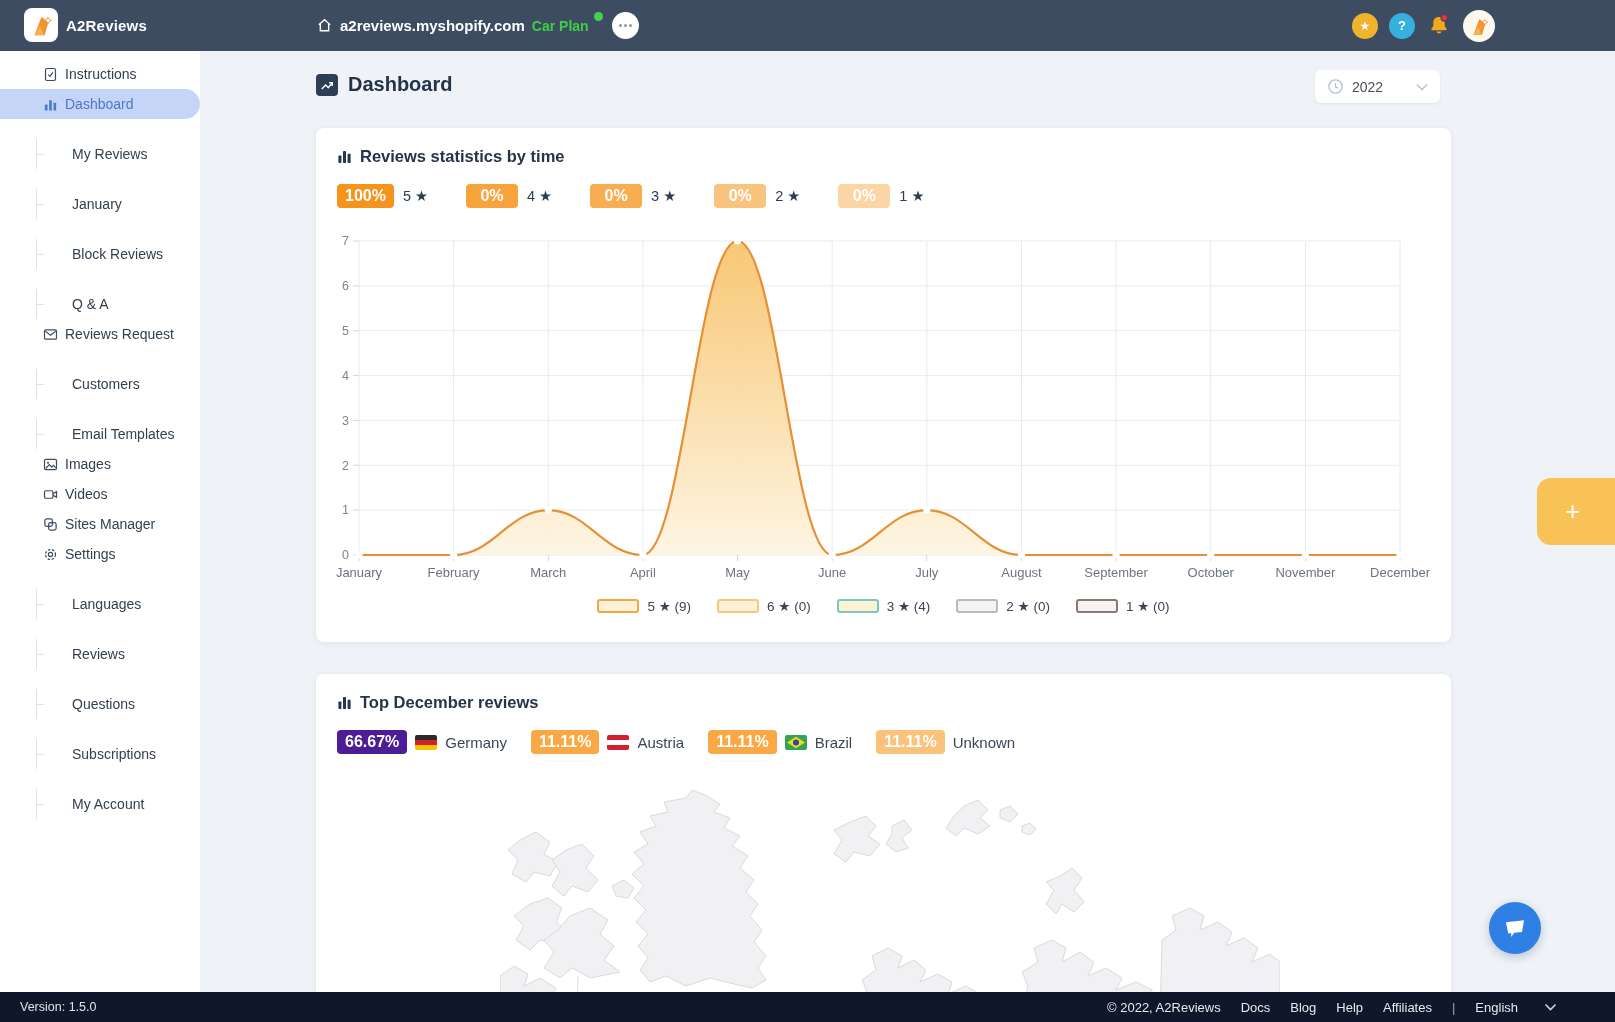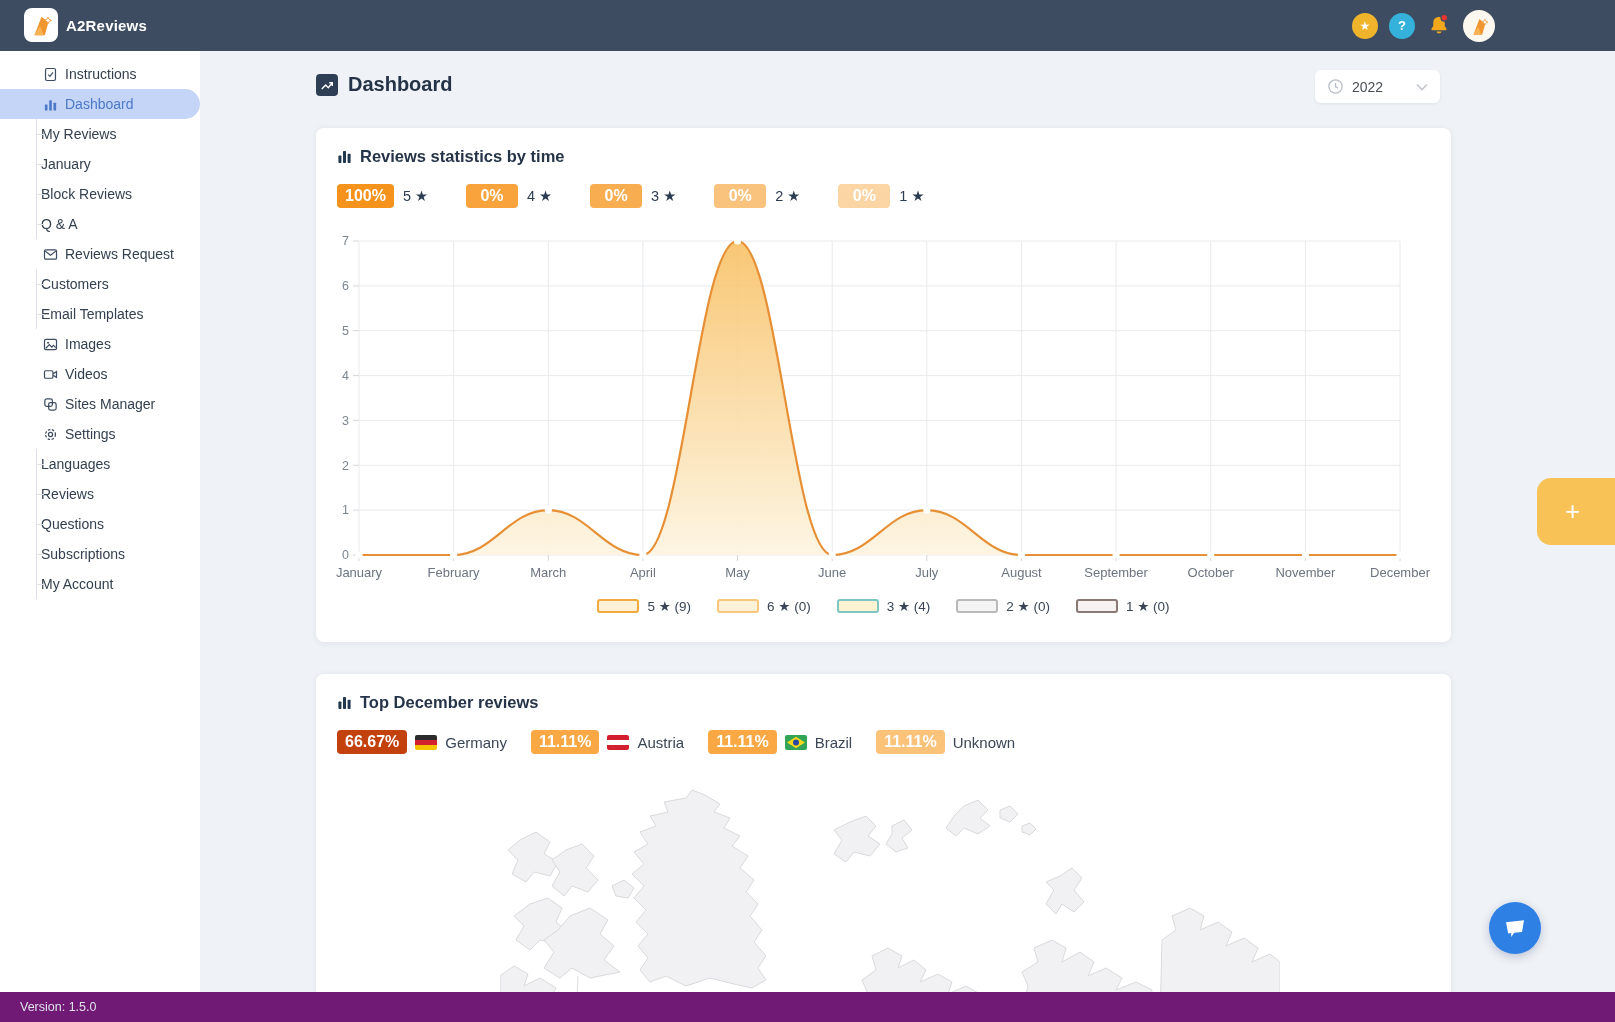--- a/index.html
+++ b/index.html
@@ -30,21 +30,21 @@
   .bell-wrap{position:relative;width:26px;height:28px;display:flex;align-items:center;justify-content:center;cursor:pointer;}
   .avatar{width:32px;height:32px;border-radius:50%;background:#fdf8ef;display:flex;align-items:center;
     justify-content:center;cursor:pointer;}
   
   .sidebar{position:absolute;top:51px;left:0;width:200px;bottom:30px;background:#ffffff;z-index:5;padding-top:8px;box-sizing:border-box;}
   .side-item{height:30px;display:flex;align-items:center;padding-left:42px;box-sizing:border-box;
     color:#33404f;font-size:14px;cursor:pointer;position:relative;width:200px;}
   .side-item .s-icon{width:16px;height:16px;margin-right:7px;display:flex;align-items:center;justify-content:center;color:#3d4c61;}
   .side-item.active{background:#c4d5f7;border-radius:0 16px 16px 0;color:#4c79c8;font-weight:500;}
   .side-item.active .s-icon{color:#4c79c8;}
-  .side-item.child{padding-left:41px;}
+  .side-item.child{padding-left:72px;margin-top:20px;}
   .side-item.child::before{content:'';position:absolute;left:36px;top:0;bottom:0;width:1px;background:#dfe3e9;}
   .side-item.child::after{content:'';position:absolute;left:36px;top:50%;width:8px;height:1px;background:#dfe3e9;}
   
   .main{position:absolute;left:200px;top:51px;right:0;bottom:30px;background:#eff2f6;overflow:hidden;}
   .page-head{position:absolute;left:116px;top:22px;display:flex;align-items:center;gap:10px;}
   .ph-icon{width:22px;height:22px;background:#2e3f55;border-radius:4px;display:flex;align-items:center;justify-content:center;}
   .page-title{font-size:20px;font-weight:600;color:#243347;}
   .year-select{position:absolute;left:1115px;top:19px;width:125px;height:33px;background:#fff;border-radius:6px;
     box-shadow:0 1px 3px rgba(40,60,90,.08);display:flex;align-items:center;padding:0 12px;box-sizing:border-box;
     gap:8px;cursor:pointer;}
@@ -72,21 +72,21 @@
   .lg-box{width:42px;height:14px;border-radius:3px;border:2px solid transparent;box-sizing:border-box;}
   .lg-label{font-size:13.5px;color:#3a4555;}
   
   .country-row{position:absolute;left:21px;top:56px;display:flex;align-items:center;column-gap:24px;}
   .country-group{display:flex;align-items:center;gap:8px;}
   .flag{border-radius:2px;display:block;overflow:hidden;}
   .country-name{font-size:15px;color:#3b4656;}
   .map-svg{position:absolute;left:184px;top:106px;}
   .land{fill:#f1f1f3;stroke:#d9dadc;stroke-width:1;stroke-linejoin:round;}
   
-  .footer{position:absolute;left:0;right:0;bottom:0;height:30px;background:#701a75;z-index:40;
+  .footer{position:absolute;left:0;right:0;bottom:0;height:30px;background:#0f172a;z-index:40;
     display:flex;align-items:center;color:#e6e9ed;font-size:13px;}
   .f-version{position:absolute;left:20px;font-size:12.5px;color:#dfe3e8;}
   .f-right{position:absolute;right:58px;display:flex;align-items:center;gap:20px;}
   .f-link{color:#e6e9ed;cursor:pointer;text-decoration:none;}
   .f-sep{color:#9aa3ad;}
   .f-lang{display:flex;align-items:center;gap:26px;cursor:pointer;}
   
   .plus-tab{position:absolute;left:1537px;top:478px;width:92px;height:67px;background:#f9c257;
     border-radius:14px;z-index:20;display:flex;align-items:center;color:#fff;font-size:26px;
     font-weight:400;cursor:pointer;padding-left:28px;box-sizing:border-box;}
@@ -100,20 +100,36 @@
 <div class="topbar">
   <div class="logo-tile">
     <svg width="26" height="26" viewBox="0 0 28 28">
       <path d="M7,25 L14.5,5 L22,11 L18,25 Z" fill="#f0952f"></path>
       <path d="M7,25 L13,15 L17,25 Z" fill="#f7b254"></path>
       <path d="M21.5,5.5 l1.2,2.4 2.5,1.2 -2.5,1.2 -1.2,2.4 -1.2,-2.4 -2.5,-1.2 2.5,-1.2 z" fill="#fff" stroke="#f0952f" stroke-width="1"></path>
     </svg>
   </div>
   <div class="brand">A2Reviews</div>
 
+  <div class="tb-center">
+    <span class="home-ic">
+      <svg width="17" height="17" viewBox="0 0 18 18" fill="none" stroke="#ffffff" stroke-width="1.5">
+        <path d="M3,8.2 L9,2.8 L15,8.2"></path>
+          <path d="M4.6,7.2 V14.6 H13.4 V7.2"></path>
+      </svg>
+    </span>
+    <span class="domain">a2reviews.myshopify.com</span>
+    <span class="plan">Car Plan</span>
+    <span class="green-dot"></span>
+    <span class="ellipsis-btn">
+        <i></i>
+        <i></i>
+        <i></i>
+      </span>
+  </div>
 
   <div class="tb-right">
     <span class="circ star">★</span>
     <span class="circ help">?</span>
     <span class="bell-wrap">
       <svg width="24" height="26" viewBox="0 0 24 26">
         <path d="M12 4 C8.4 4 6.3 6.4 6.3 9.6 v3.5 L4.5 15.8 c-.4 .6 0 1.4 .8 1.4 h13.4 c.8 0 1.2 -.8 .8 -1.4 L17.7 13.1 V9.6 C17.7 6.4 15.6 4 12 4 Z" fill="#f2a71d"></path>
         <path d="M9.4 18.6 a2.7 2.7 0 0 0 5.2 0 z" fill="#f2a71d"></path>
         <circle cx="17.3" cy="4.8" r="3.3" fill="#e8332e" stroke="#3d4c61" stroke-width="1.2"></circle>
       </svg>
@@ -395,21 +411,21 @@
     <div class="card-title">
       <svg width="15" height="15" viewBox="0 0 16 16">
         <rect x="1.5" y="7" width="3.2" height="8" rx="0.8" fill="#22384f"></rect>
         <rect x="6.4" y="2" width="3.2" height="13" rx="0.8" fill="#22384f"></rect>
         <rect x="11.3" y="5" width="3.2" height="10" rx="0.8" fill="#22384f"></rect>
       </svg>
       <span>Top December reviews</span>
     </div>
     <div class="country-row">
         <div class="country-group">
-          <span class="pct-badge" style="background:#c2410c">66.67%</span>
+          <span class="pct-badge" style="background:#4c1d95">66.67%</span>
           <svg class="flag" width="22" height="15" viewBox="0 0 22 15">
             <rect width="22" height="5" fill="#2b2b2b"></rect>
             <rect y="5" width="22" height="5" fill="#d2202f"></rect>
             <rect y="10" width="22" height="5" fill="#f5c400"></rect>
           </svg>
           <span class="country-name">Germany</span>
         </div>
         <div class="country-group">
           <span class="pct-badge" style="background:#f9a843">11.11%</span>
           <svg class="flag" width="22" height="15" viewBox="0 0 22 15">
@@ -460,13 +476,29 @@
   <span>+</span>
 </div>
 <div class="chat-btn">
   <svg width="28" height="28" viewBox="0 0 28 28">
     <path d="M5,8.2 L23,6.2 L21,18.0 L13.2,18.8 L10.2,23 L10.2,19.1 L7.2,19.4 Z" fill="#ffffff"></path>
   </svg>
 </div>
 
 <div class="footer">
   <span class="f-version">Version: 1.5.0</span>
+  <div class="f-right">
+    <span>© 2022, A2Reviews</span>
+    <span style="display:flex;gap:20px;">
+        <span class="f-link">Docs</span>
+        <span class="f-link">Blog</span>
+        <span class="f-link">Help</span>
+        <span class="f-link">Affiliates</span>
+      </span>
+    <span class="f-sep">|</span>
+    <span class="f-lang">
+      <span>English</span>
+      <svg width="13" height="8" viewBox="0 0 12 8" fill="none" stroke="#cfd4da" stroke-width="1.6">
+        <path d="M1,1.5 L6,6.5 L11,1.5"></path>
+      </svg>
+    </span>
+  </div>
 </div>
 
 </body></html>

